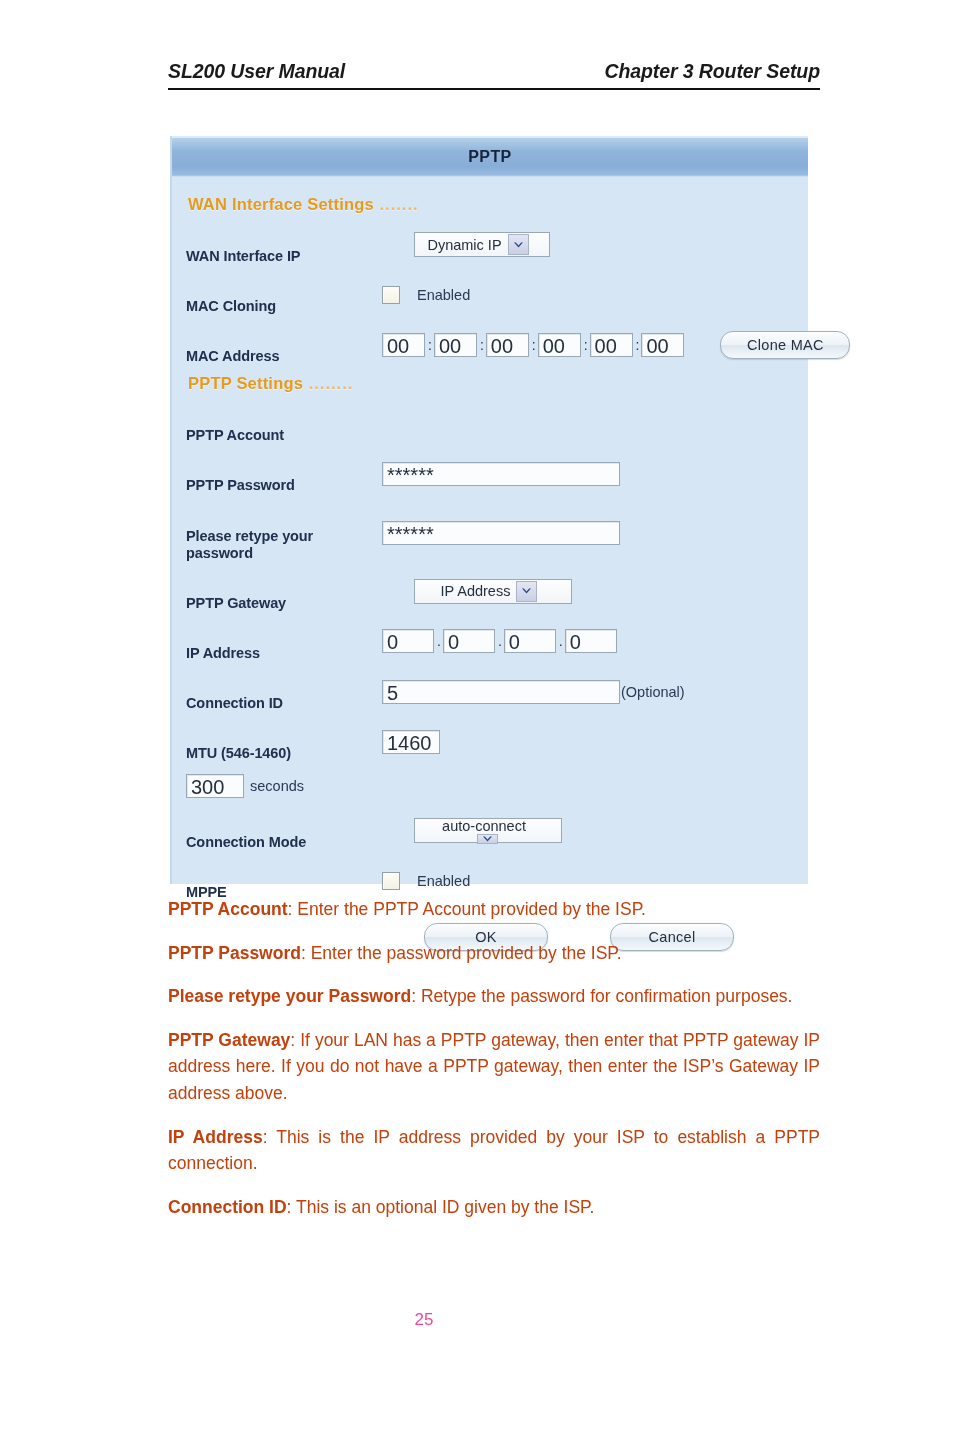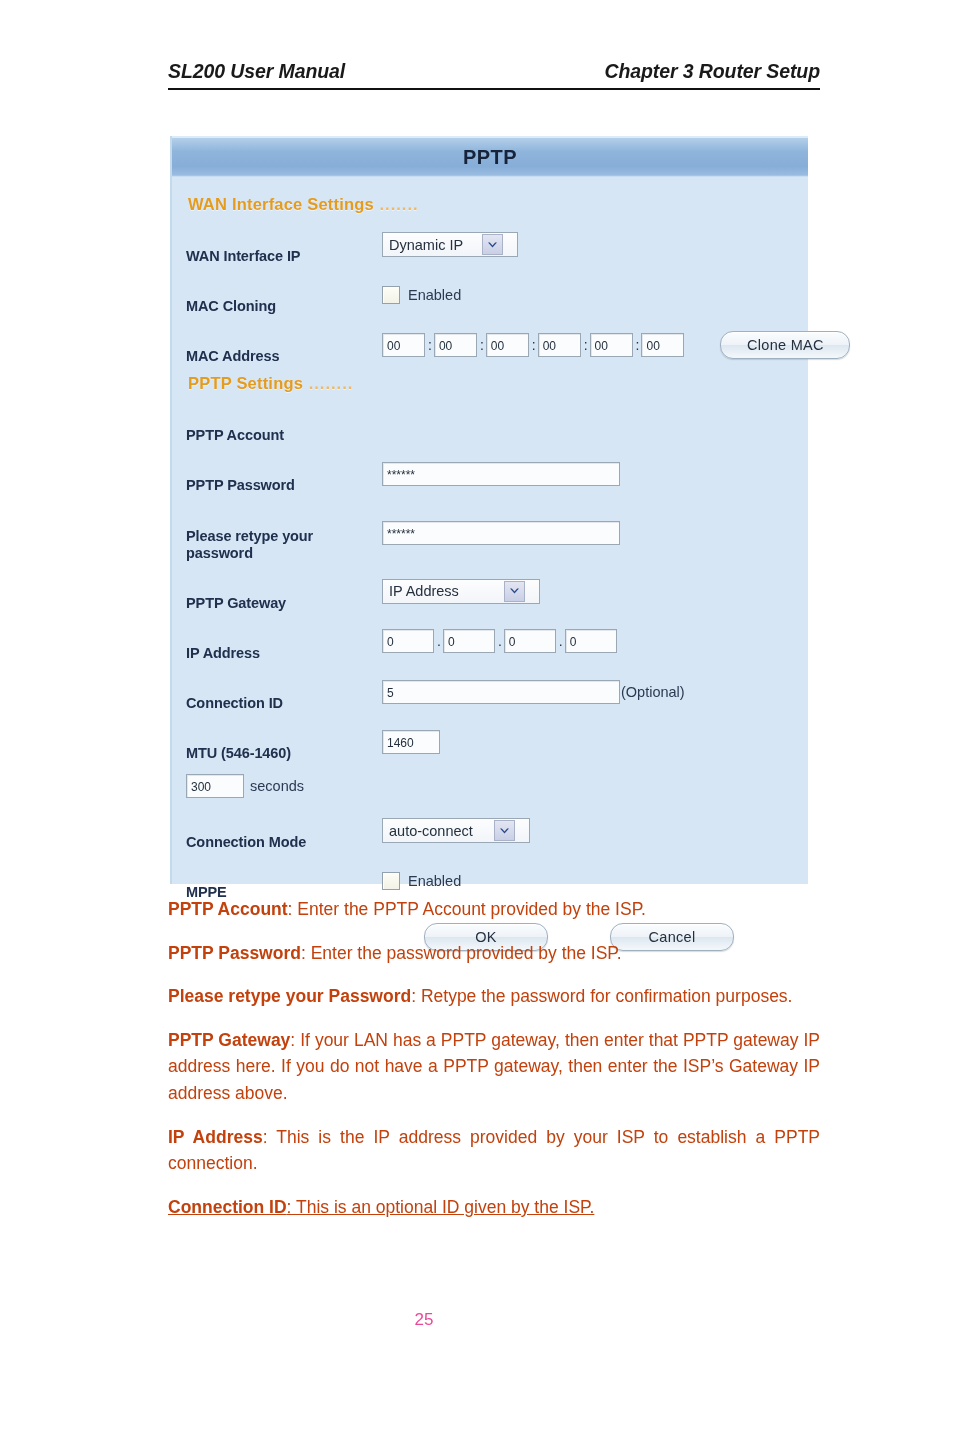--- a/index.html
+++ b/index.html
@@ -55,21 +55,21 @@
     height: 38px;
     background: linear-gradient(to bottom, #b4cfea 0%, #8fb5dc 35%, #87aed8 75%, #9cbde2 100%);
     border-top: 2px solid #dcebf8;
     border-bottom: 1px solid #c9ddf0;
     display: flex;
     align-items: center;
     justify-content: center;
     box-shadow: inset 0 -1px 0 #a8c4e2;
   }
   .shot-title {
-    font-size: 20px;
+    font-size: 16px;
     font-weight: bold;
     color: #16233a;
     letter-spacing: 0.4px;
   }
   .shot-body {
     padding: 10px 0 0 14px;
   }
 
   .section-head {
     font-size: 16.5px;
@@ -108,21 +108,21 @@
     flex: 1 1 auto;
   }
 
   
   .tinput {
     background: #fbfcfd;
     border: 1px solid #9aa7b4;
     box-shadow: inset 1px 1px 0 #e3e7ec;
     height: 24px;
     line-height: 24px;
-    font-size: 12px;
+    font-size: 20px;
     color: #24303f;
     padding: 0 4px;
     box-sizing: border-box;
     font-family: "Liberation Sans", sans-serif;
   }
   .tinput.wide { width: 238px; }
   .tinput.mac  { width: 43px; }
   .tinput.oct  { width: 52px; }
   .tinput.mtu  { width: 58px; }
   .tinput.idle { width: 58px; }
@@ -135,32 +135,33 @@
     font-size: 14.5px;
     color: #2b3a52;
     padding-left: 6px;
   }
   .suffix.tight { padding-left: 1px; }
 
   
   .tselect {
     display: inline-flex;
     align-items: center;
-    justify-content: space-between;
+    justify-content: center;
     background: linear-gradient(to bottom, #fdfdfe 0%, #f2f5f9 100%);
     border: 1px solid #9aa7b4;
     height: 25px;
     box-sizing: border-box;
     padding: 0 14px 0 6px;
     font-size: 14.5px;
     color: #25313f;
+    margin-left: 32px;
   }
   .tselect.w1 { width: 136px; }
   .tselect.w2 { width: 158px; }
-  .tselect.w3 { width: 148px; }
+  .tselect.w3 { width: 148px; flex-direction: column; }
   .arrowbtn {
     width: 19px;
     height: 19px;
     background: linear-gradient(to bottom, #e3e6f2 0%, #c9cfe6 100%);
     border: 1px solid #aab2c8;
     display: inline-flex;
     align-items: center;
     justify-content: center;
     margin-left: 6px;
   }
@@ -171,21 +172,21 @@
   .cbox {
     width: 16px;
     height: 16px;
     background: linear-gradient(to bottom, #fefdf6 0%, #f3f2e8 100%);
     border: 1px solid #93a0ad;
     box-shadow: inset 1px 1px 0 #ffffff;
   }
   .cblabel {
     font-size: 14.5px;
     color: #2b3a52;
-    padding-left: 8px;
+    padding-left: 17px;
   }
 
   
   .pillbtn {
     display: inline-flex;
     align-items: center;
     justify-content: center;
     height: 26px;
     border-radius: 13px;
     border: 1px solid #9fb0c0;
@@ -216,21 +217,21 @@
     top: 896px;
     width: 652px;
   }
   .para {
     font-size: 17.5px;
     line-height: 1.52;
     color: #c2410c;
     margin: 0 0 17px 0;
     text-align: justify;
   }
-  .para:last-child { margin-bottom: 6px; text-decoration: underline; }
+  .para:last-child { margin-bottom: 6px; }
   .para b { font-weight: bold; }
   .para.nojust { text-align: left; }
 
   .pagenum {
     position: absolute;
     left: 0;
     top: 1310px;
     width: 848px;
     text-align: center;
     font-size: 17px;

